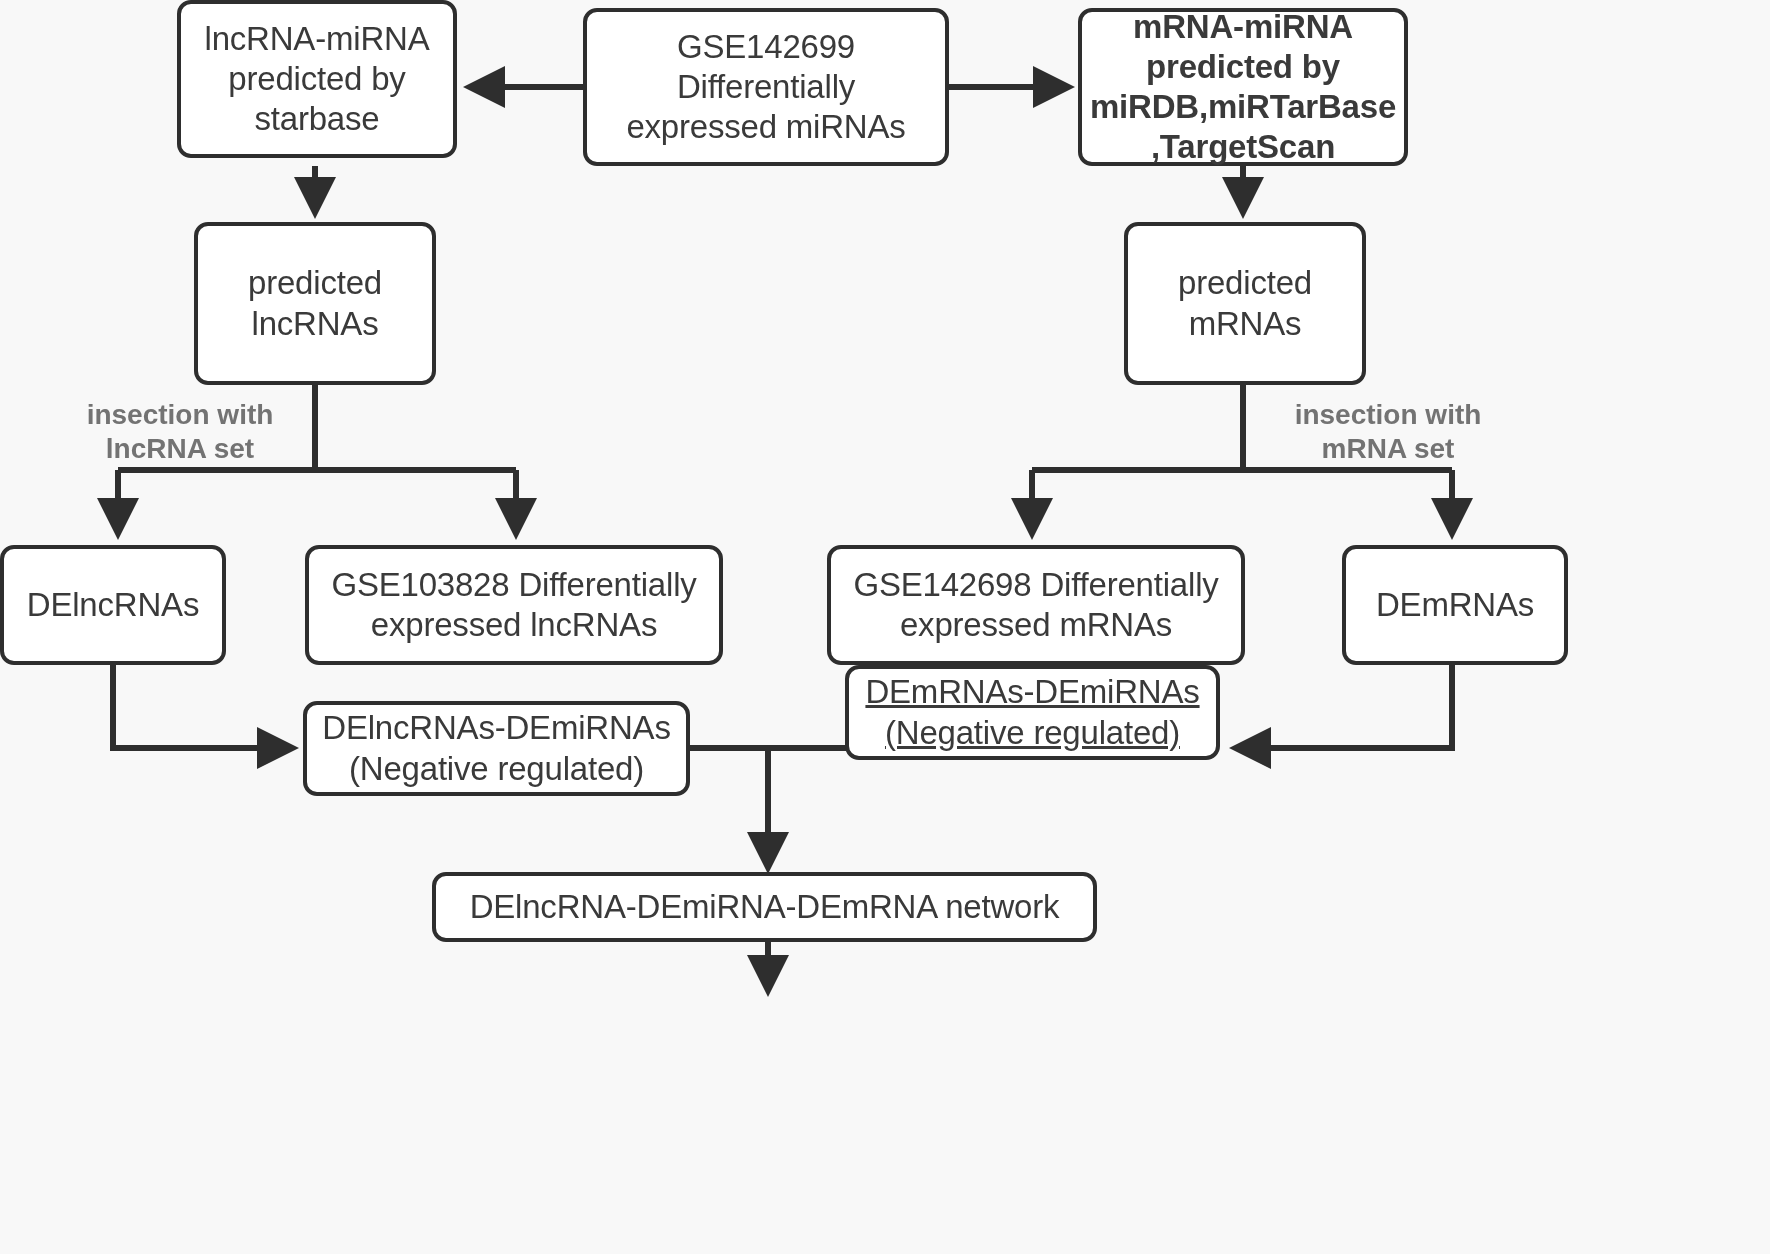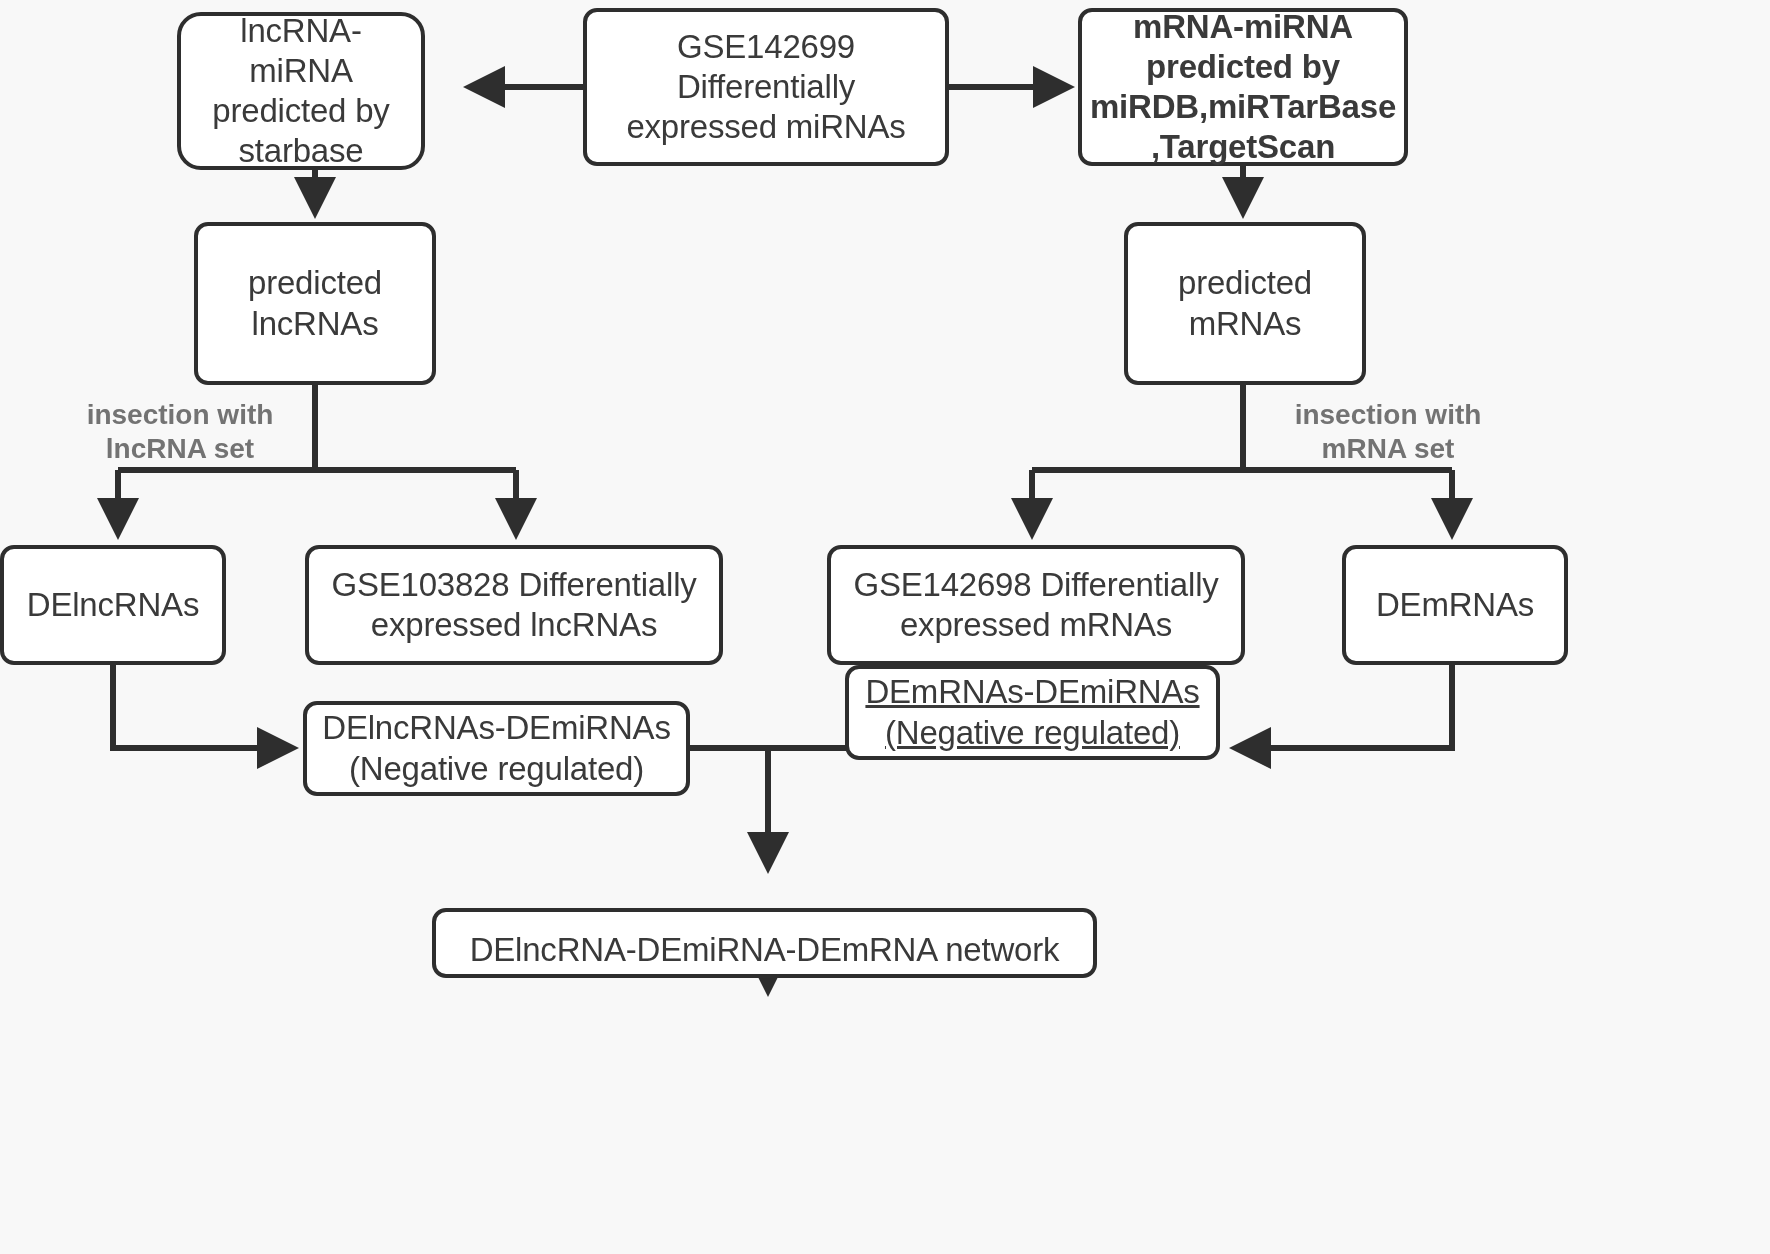--- a/index.html
+++ b/index.html
@@ -109,21 +109,21 @@
     <g>
       <path d="M 690 748 L 848 748" stroke="#2e2e2e" stroke-width="6" fill="none"></path>
       <path d="M 768 748 L 768 867" stroke="#2e2e2e" stroke-width="6" fill="none" marker-end="url(#arrow)"></path>
     </g>
 
     <g>
       <path d="M 768 942 L 768 990" stroke="#2e2e2e" stroke-width="6" fill="none" marker-end="url(#arrow)"></path>
     </g>
   </svg>
 
-  <div class="node" style="left:177px; top:12px; width:248px; height:158px;border-radius:24px;">
+  <div class="node" style="left:177px; top:0; width:280px; height:158px;">
     <span class="nodelabel">lncRNA-miRNA
 predicted by
 starbase</span>
   </div>
 
   <div class="node" style="left:583px; top:8px; width:366px; height:158px;">
     <span class="nodelabel">GSE142699
 Differentially
 expressed miRNAs</span>
   </div>
@@ -172,18 +172,18 @@
   <div class="node" style="left:303px; top:701px; width:387px; height:95px;">
     <span class="nodelabel">DElncRNAs-DEmiRNAs
 (Negative regulated)</span>
   </div>
 
   <div class="node" style="left:845px; top:665px; width:375px; height:95px;text-decoration:underline;">
     <span class="nodelabel">DEmRNAs-DEmiRNAs
 (Negative regulated)</span>
   </div>
 
-  <div class="node" style="left:432px; top:908px; width:665px; height:70px;align-items:flex-end;">
+  <div class="node" style="left:432px; top:872px; width:665px; height:70px;">
     <span class="nodelabel">DElncRNA-DEmiRNA-DEmRNA network</span>
   </div>
 
 
 </div>
 
 </body></html>

